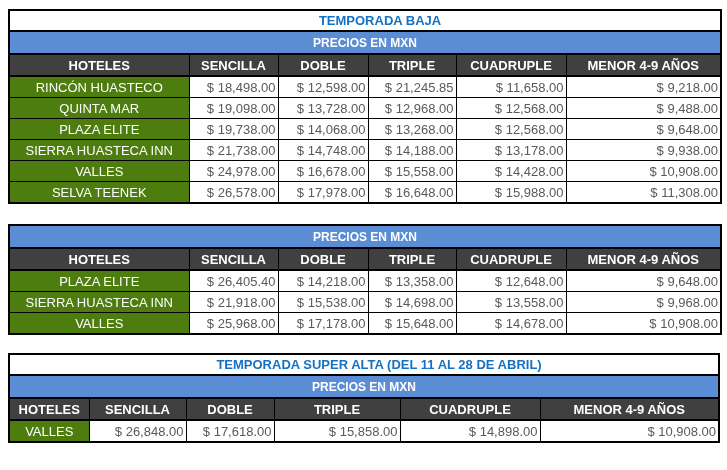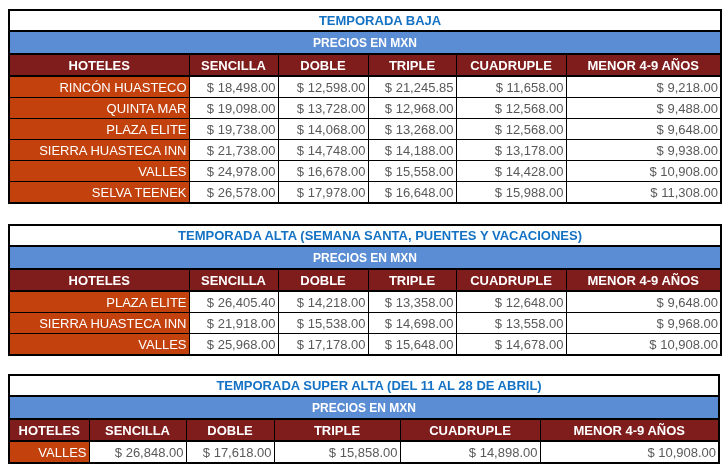--- a/index.html
+++ b/index.html
@@ -22,24 +22,24 @@
   }
   td.title{
     color:#1472C4;font-weight:bold;background:#ffffff;
     border:2px solid #000;height:19px;padding-left:32px;
   }
   td.sub{
     background:#5A8DD3;color:#ffffff;font-weight:bold;font-size:12px;
     border:2px solid #000;height:21px;
   }
   th{
-    background:#7f1d1d;color:#ffffff;font-weight:bold;
+    background:#404040;color:#ffffff;font-weight:bold;
     border-top:2px solid #000;border-bottom:2px solid #000;height:20px;
   }
-  td.h{background:#c2410c;color:#ffffff;font-weight:normal;text-align:right;}
+  td.h{background:#4d7c0f;color:#ffffff;font-weight:normal;}
   td.p{background:#ffffff;color:#595959;text-align:right;}
 </style>
 </head>
 <body>
 
 <table id="t1">
   <colgroup>
     <col style="width:180px">
       <col style="width:89px">
       <col style="width:90px">
@@ -116,23 +116,20 @@
 <table id="t2">
   <colgroup>
     <col style="width:180px">
       <col style="width:89px">
       <col style="width:90px">
     <col style="width:88px">
       <col style="width:110px">
       <col style="width:155px">
   </colgroup>
   <tbody>
-      <tr>
-        <td class="title" colspan="6">TEMPORADA ALTA (SEMANA SANTA, PUENTES Y VACACIONES)</td>
-      </tr>
   <tr>
         <td class="sub" colspan="6">PRECIOS EN MXN</td>
       </tr>
   <tr>
     <th>HOTELES</th>
     <th>SENCILLA</th>
     <th>DOBLE</th>
     <th>TRIPLE</th>
     <th>CUADRUPLE</th>
     <th>MENOR 4-9 AÑOS</th>

